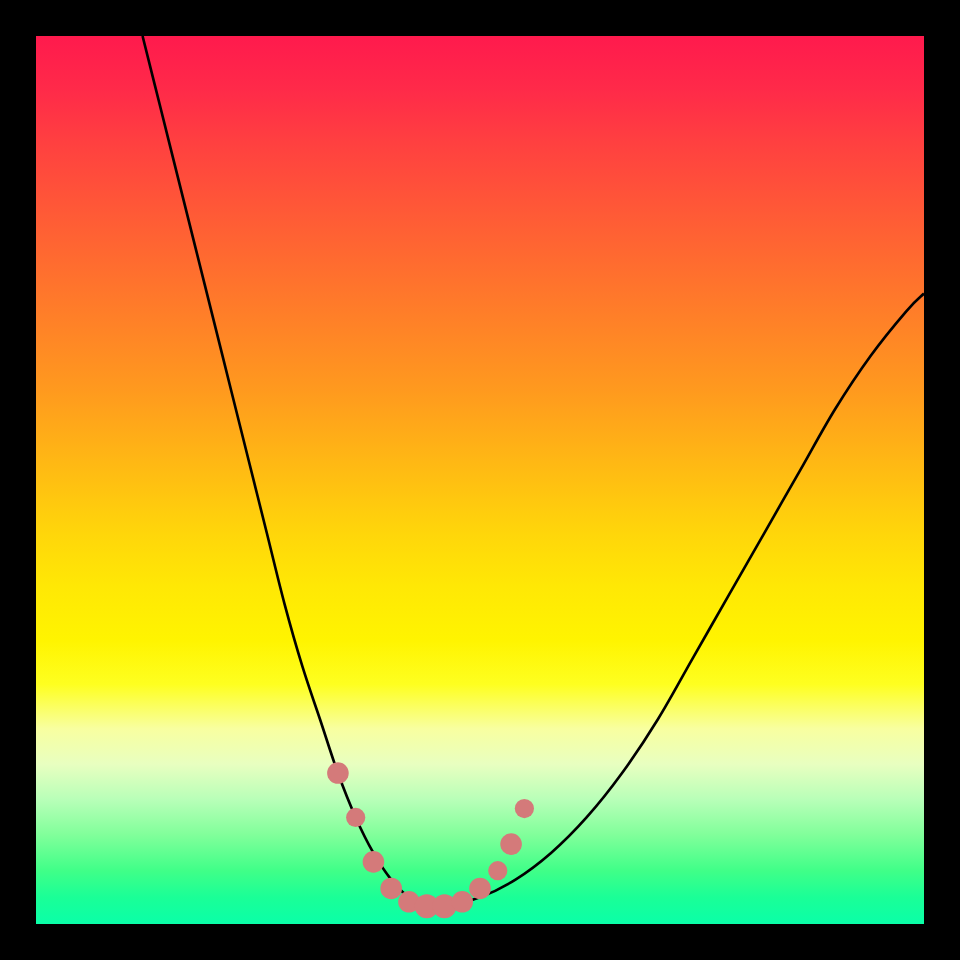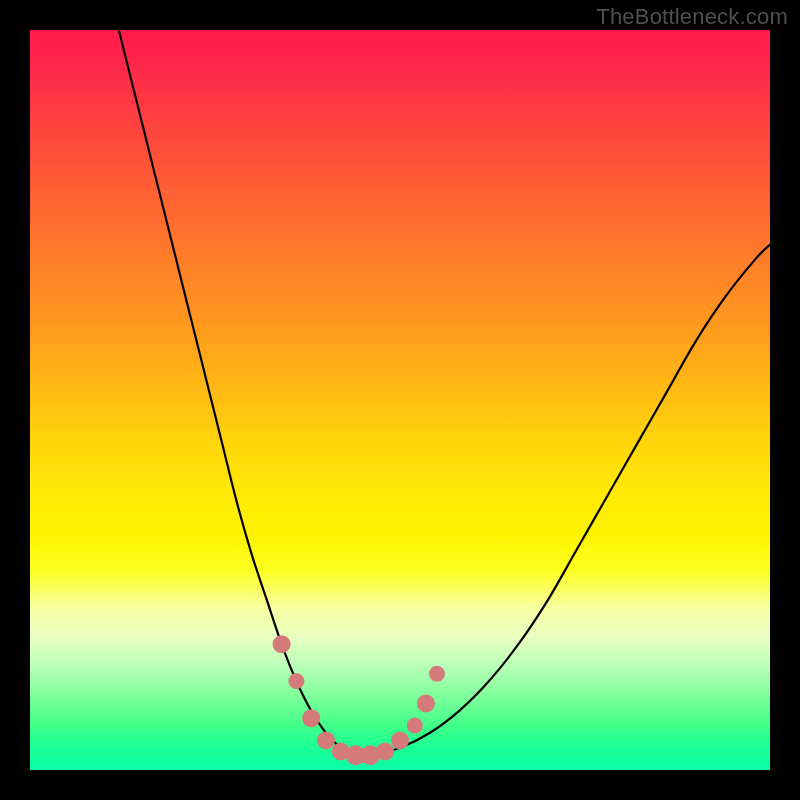--- a/index.html
+++ b/index.html
@@ -79,14 +79,13 @@
           <circle cx="325.60" cy="725.20" r="10" fill="#d47a7a" stroke="#c86868" stroke-width="0"></circle>
           <circle cx="340.40" cy="725.20" r="10" fill="#d47a7a" stroke="#c86868" stroke-width="0"></circle>
           <circle cx="355.20" cy="721.50" r="9" fill="#d47a7a" stroke="#c86868" stroke-width="0"></circle>
           <circle cx="370.00" cy="710.40" r="9" fill="#d47a7a" stroke="#c86868" stroke-width="0"></circle>
           <circle cx="384.80" cy="695.60" r="8" fill="#d47a7a" stroke="#c86868" stroke-width="0"></circle>
           <circle cx="395.90" cy="673.40" r="9" fill="#d47a7a" stroke="#c86868" stroke-width="0"></circle>
           <circle cx="407.00" cy="643.80" r="8" fill="#d47a7a" stroke="#c86868" stroke-width="0"></circle>
         </g>
     </svg>
   </div>
-  <div class="watermark">TheBottleneck.com</div>
 </div>
 
 </body></html>

